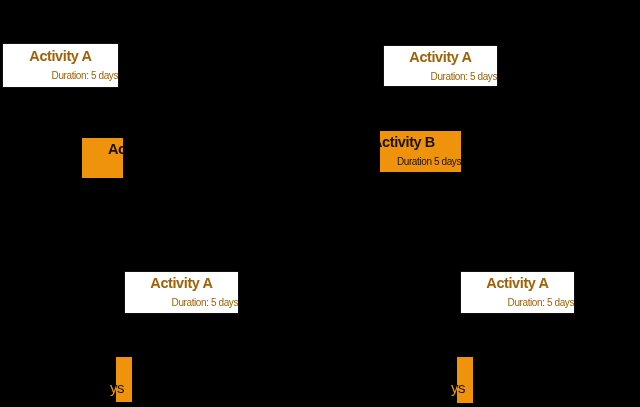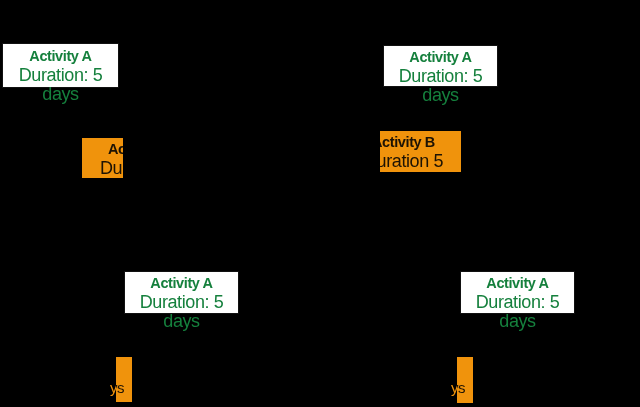--- a/index.html
+++ b/index.html
@@ -1,25 +1,25 @@
 <!DOCTYPE html>
 <html><head>
 <meta charset="utf-8">
 <style>
   html,body{margin:0;padding:0;background:#000;}
   .canvas{
     position:relative;width:640px;height:407px;background:#000000;overflow:hidden;
     font-family:"Liberation Sans",sans-serif;
   }
-  .box{position:absolute;box-sizing:border-box;text-align:center;color:#15803d;}
+  .box{position:absolute;box-sizing:border-box;text-align:center;color:#a16207;}
   .wbox{background:#ffffff;border:1.5px solid #111111;padding-top:2px;}
   .oclip{position:absolute;overflow:hidden;}
   .obox{position:absolute;background:#f0930c;text-align:center;padding-top:1px;color:#1d1304;}
   .t{font-weight:bold;font-size:14.5px;line-height:20px;letter-spacing:-0.4px;}
-  .s{font-size:18px;line-height:19px;letter-spacing:-0.4px;}
+  .s{font-size:10px;line-height:19px;letter-spacing:-0.4px;text-align:right;}
   .osliver{position:absolute;background:#f0930c;overflow:hidden;}
   .fragclip{position:absolute;overflow:hidden;}
   .frag{position:absolute;font-size:15px;line-height:19px;letter-spacing:-0.4px;white-space:pre;}
   .frag-dark{color:#1d1304;}
   .frag-orange{color:#f0930c;}
 </style>
 </head>
 <body>
 
 <div class="canvas">

